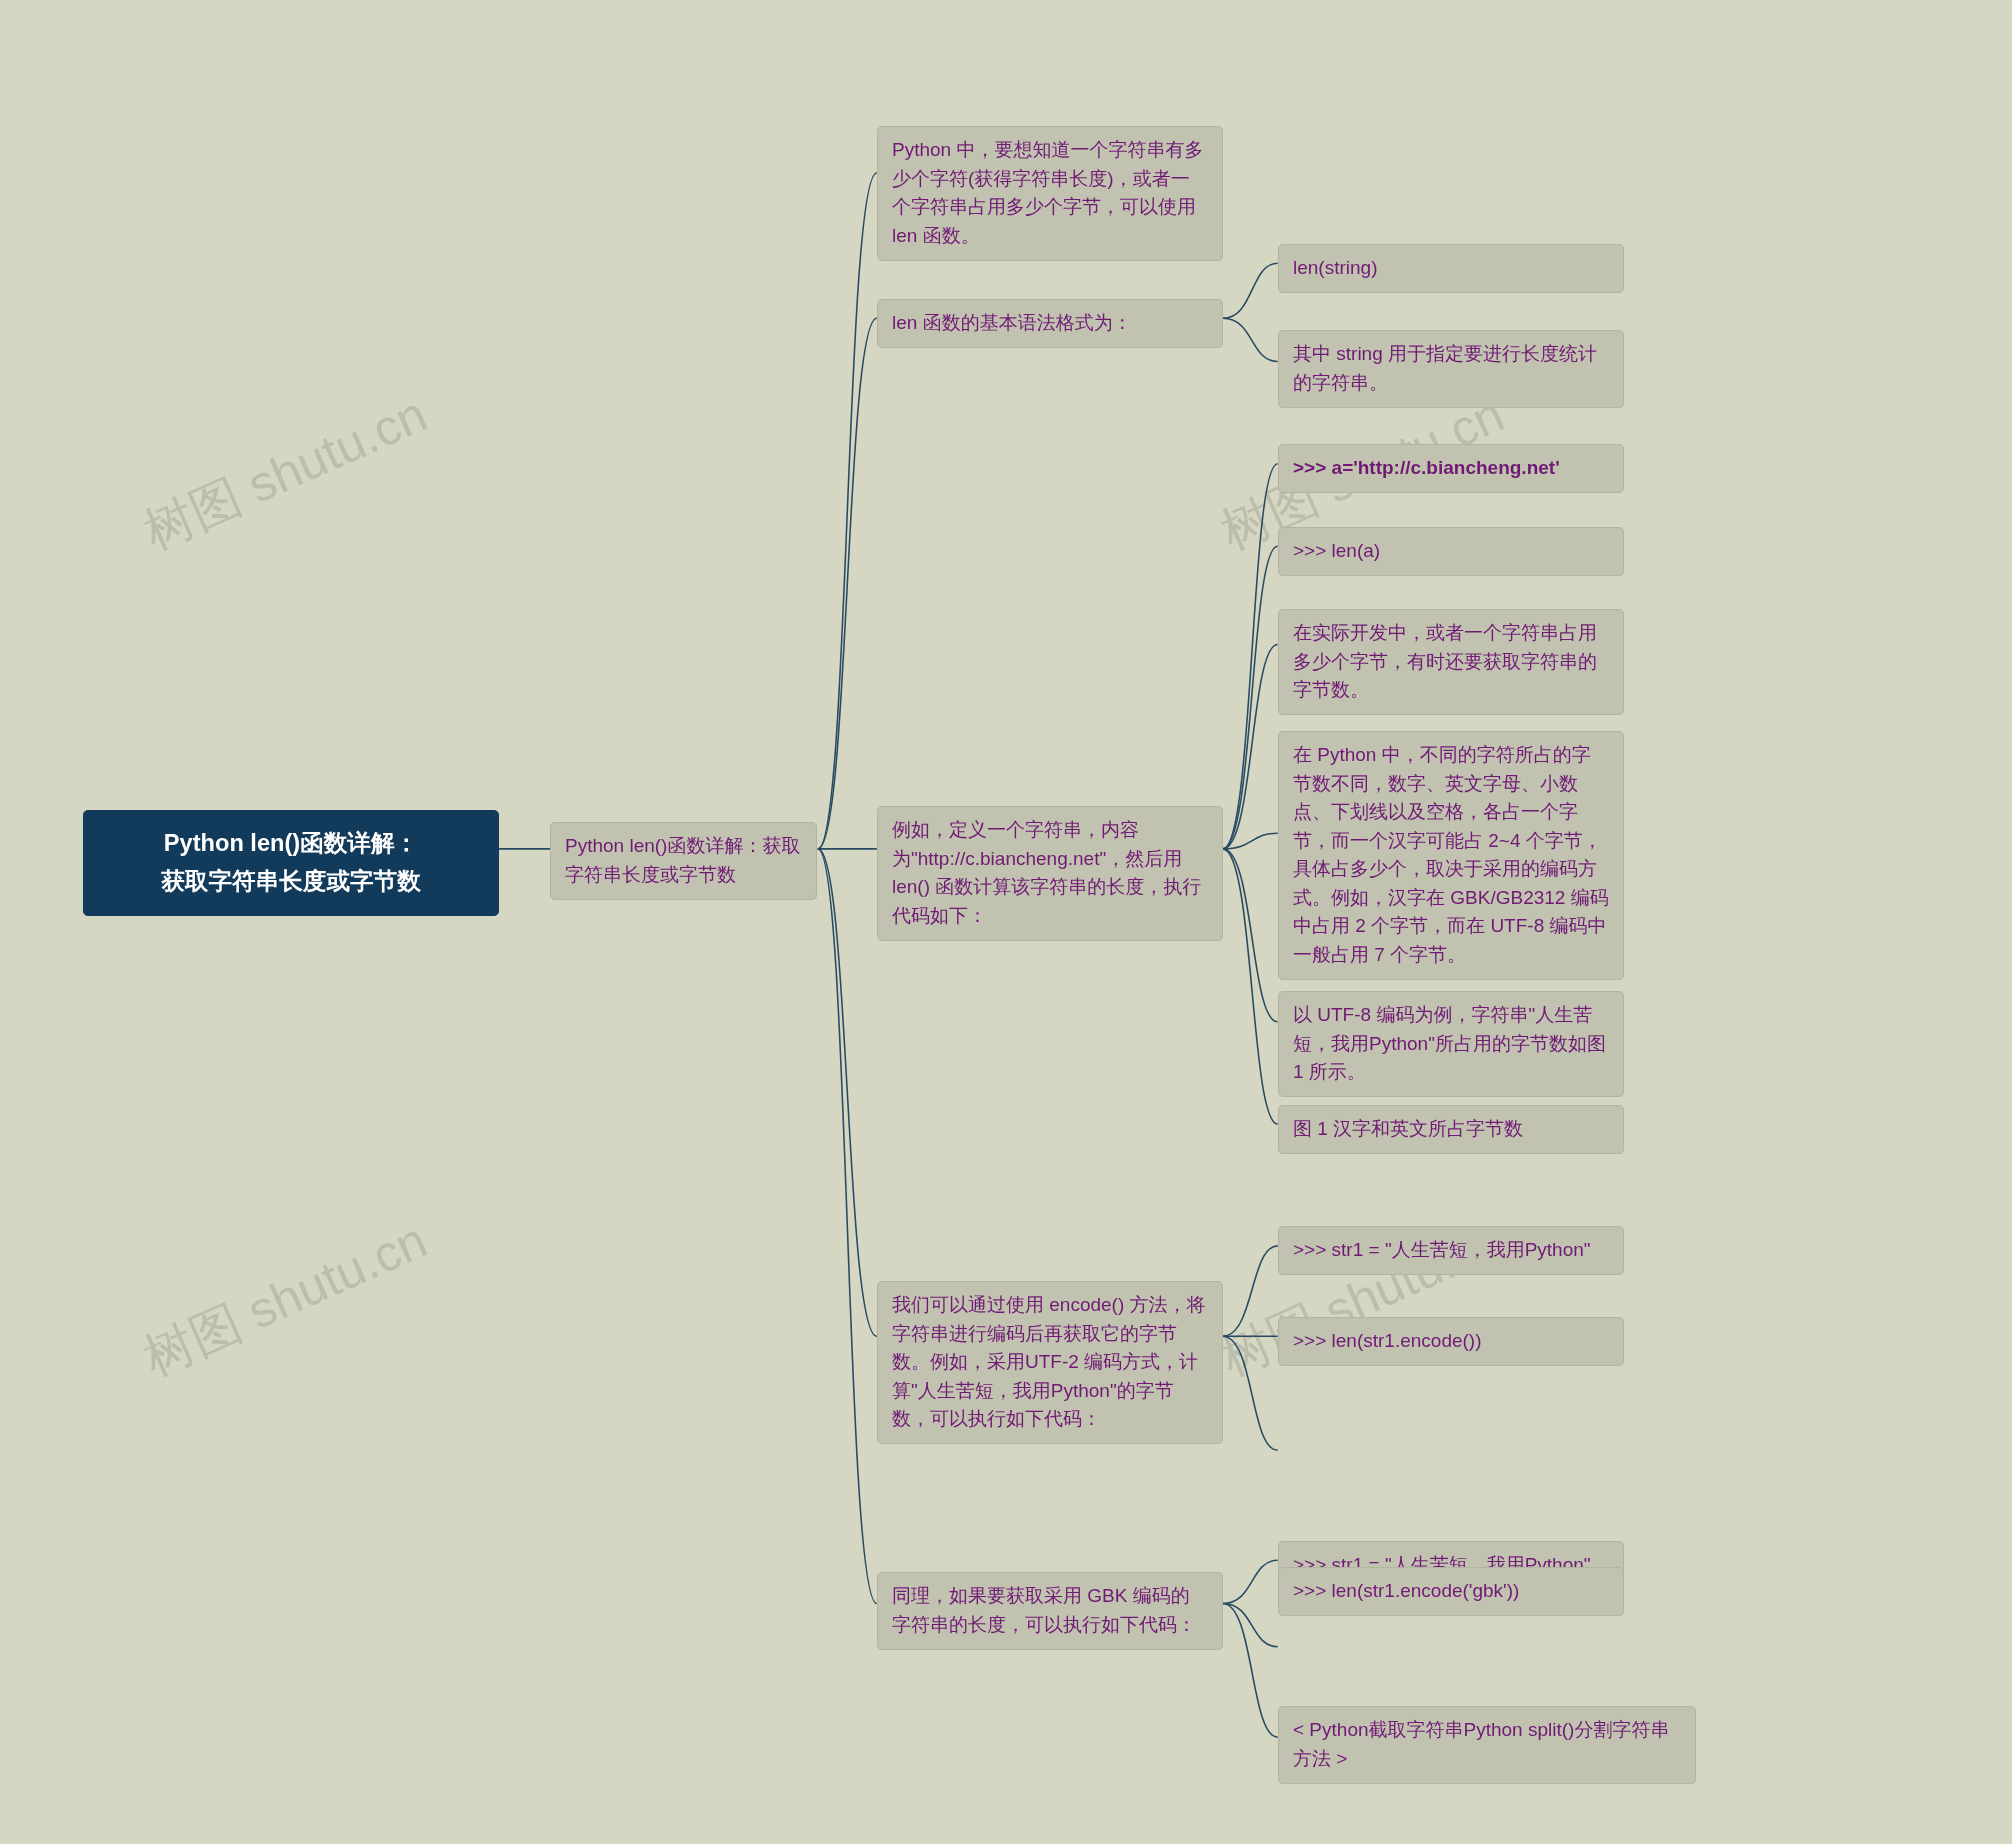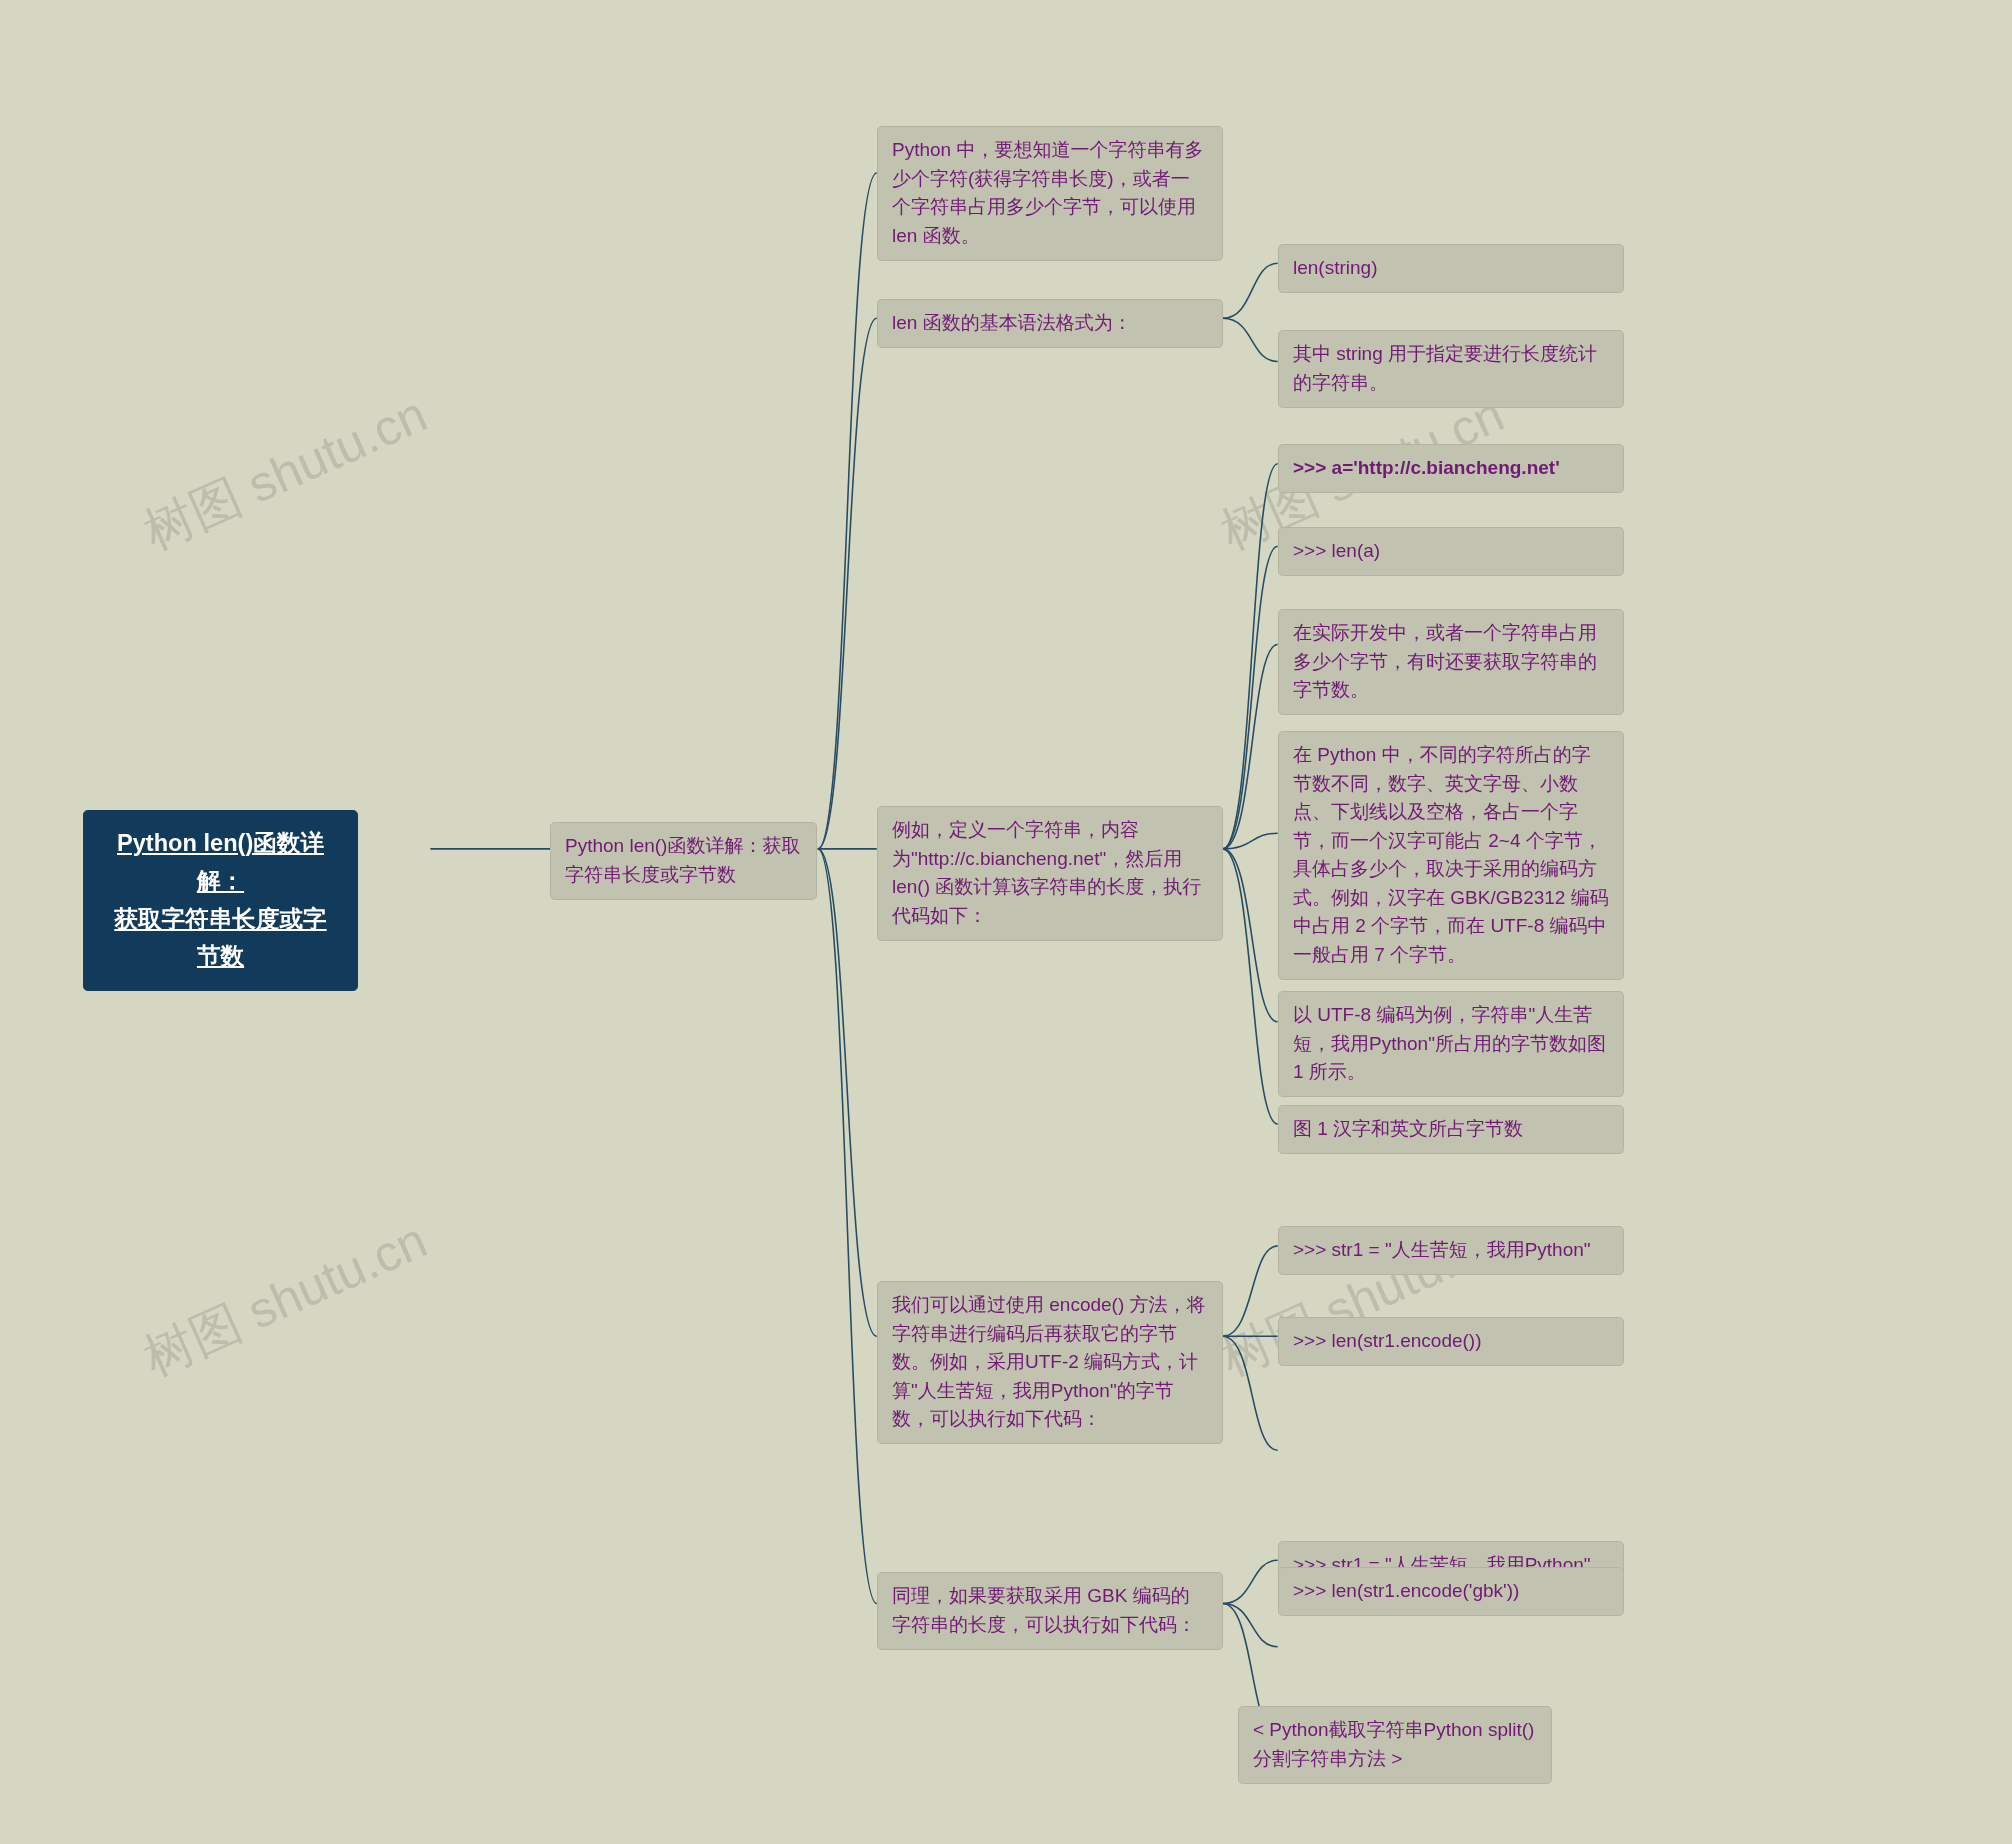--- a/index.html
+++ b/index.html
@@ -91,21 +91,21 @@
       <path d="M 1555 1700 C 1595 1700, 1590 1585, 1625 1585"></path>
       <path d="M 1555 1700 C 1595 1700, 1590 1700, 1625 1700"></path>
       <path d="M 1555 1700 C 1595 1700, 1590 1845, 1625 1845"></path>
 
       <path d="M 1555 2040 C 1595 2040, 1590 1985, 1625 1985"></path>
       <path d="M 1555 2040 C 1595 2040, 1590 2095, 1625 2095"></path>
       <path d="M 1555 2040 C 1595 2040, 1590 2210, 1625 2210"></path>
     </g>
   </svg>
 
-  <div id="root-node" class="node root" style="left:83px; top:810px; width:275px;text-decoration:underline;">
+  <div id="root-node" class="node root" style="left:83px; top:810px; width:416px;">
       <div>Python len()函数详解：</div>
       <div>获取字符串长度或字节数</div>
     </div>
 
   <div class="node" style="left:550px; top:822px; width:267px;">Python len()函数详解：获取字符串长度或字节数</div>
 
   <div class="node" style="left:877px; top:126px; width:346px;">Python 中，要想知道一个字符串有多少个字符(获得字符串长度)，或者一个字符串占用多少个字节，可以使用 len 函数。</div>
 
   <div class="node" style="left:877px; top:299px; width:346px;">len 函数的基本语法格式为：</div>
 
@@ -123,16 +123,16 @@
 
   <div class="node" style="left:877px; top:1281px; width:346px;">我们可以通过使用 encode() 方法，将字符串进行编码后再获取它的字节数。例如，采用UTF-2 编码方式，计算"人生苦短，我用Python"的字节数，可以执行如下代码：</div>
 
   <div class="node" style="left:1278px; top:1226px; width:346px;">&gt;&gt;&gt; str1 = "人生苦短，我用Python"</div>
   <div class="node" style="left:1278px; top:1317px; width:346px;">&gt;&gt;&gt; len(str1.encode())</div>
 
   <div class="node" style="left:877px; top:1572px; width:346px;">同理，如果要获取采用 GBK 编码的字符串的长度，可以执行如下代码：</div>
 
   <div class="node" style="left:1278px; top:1541px; width:346px;">&gt;&gt;&gt; str1 = "人生苦短，我用Python"</div>
   <div class="node" style="left:1278px; top:1567px; width:346px;">&gt;&gt;&gt; len(str1.encode('gbk'))</div>
-  <div class="node" style="left:1238px; top:1706px; width:314px;">&lt; Python截取字符串Python split()分割字符串方法 &gt;</div>
+  <div class="node" style="left:1278px; top:1706px; width:418px;">&lt; Python截取字符串Python split()分割字符串方法 &gt;</div>
 
 </div>
 
 
 </body></html>

